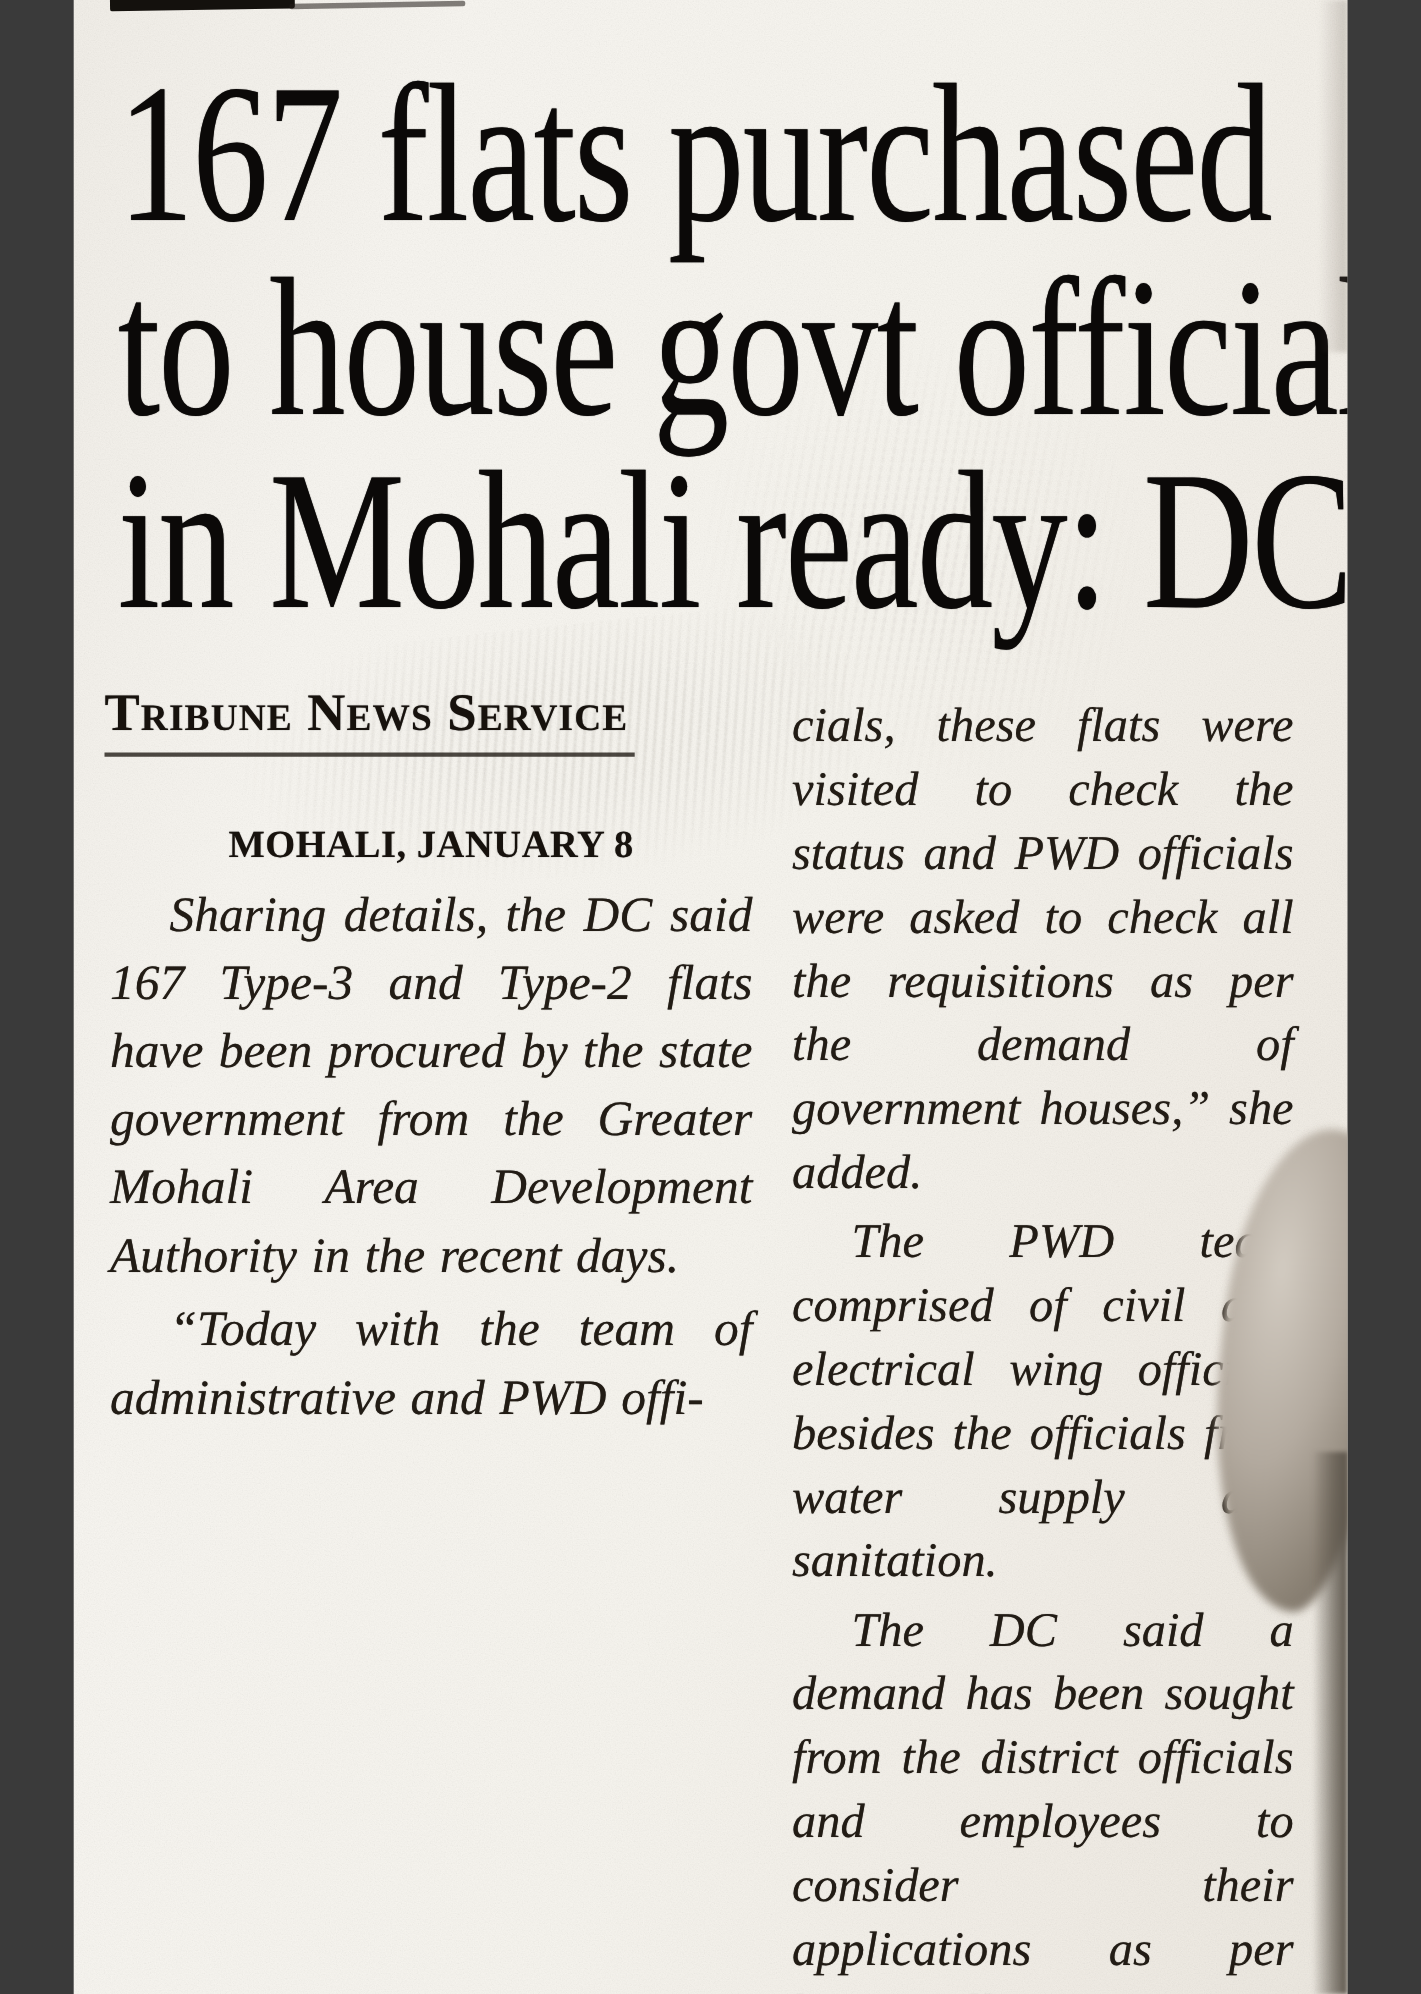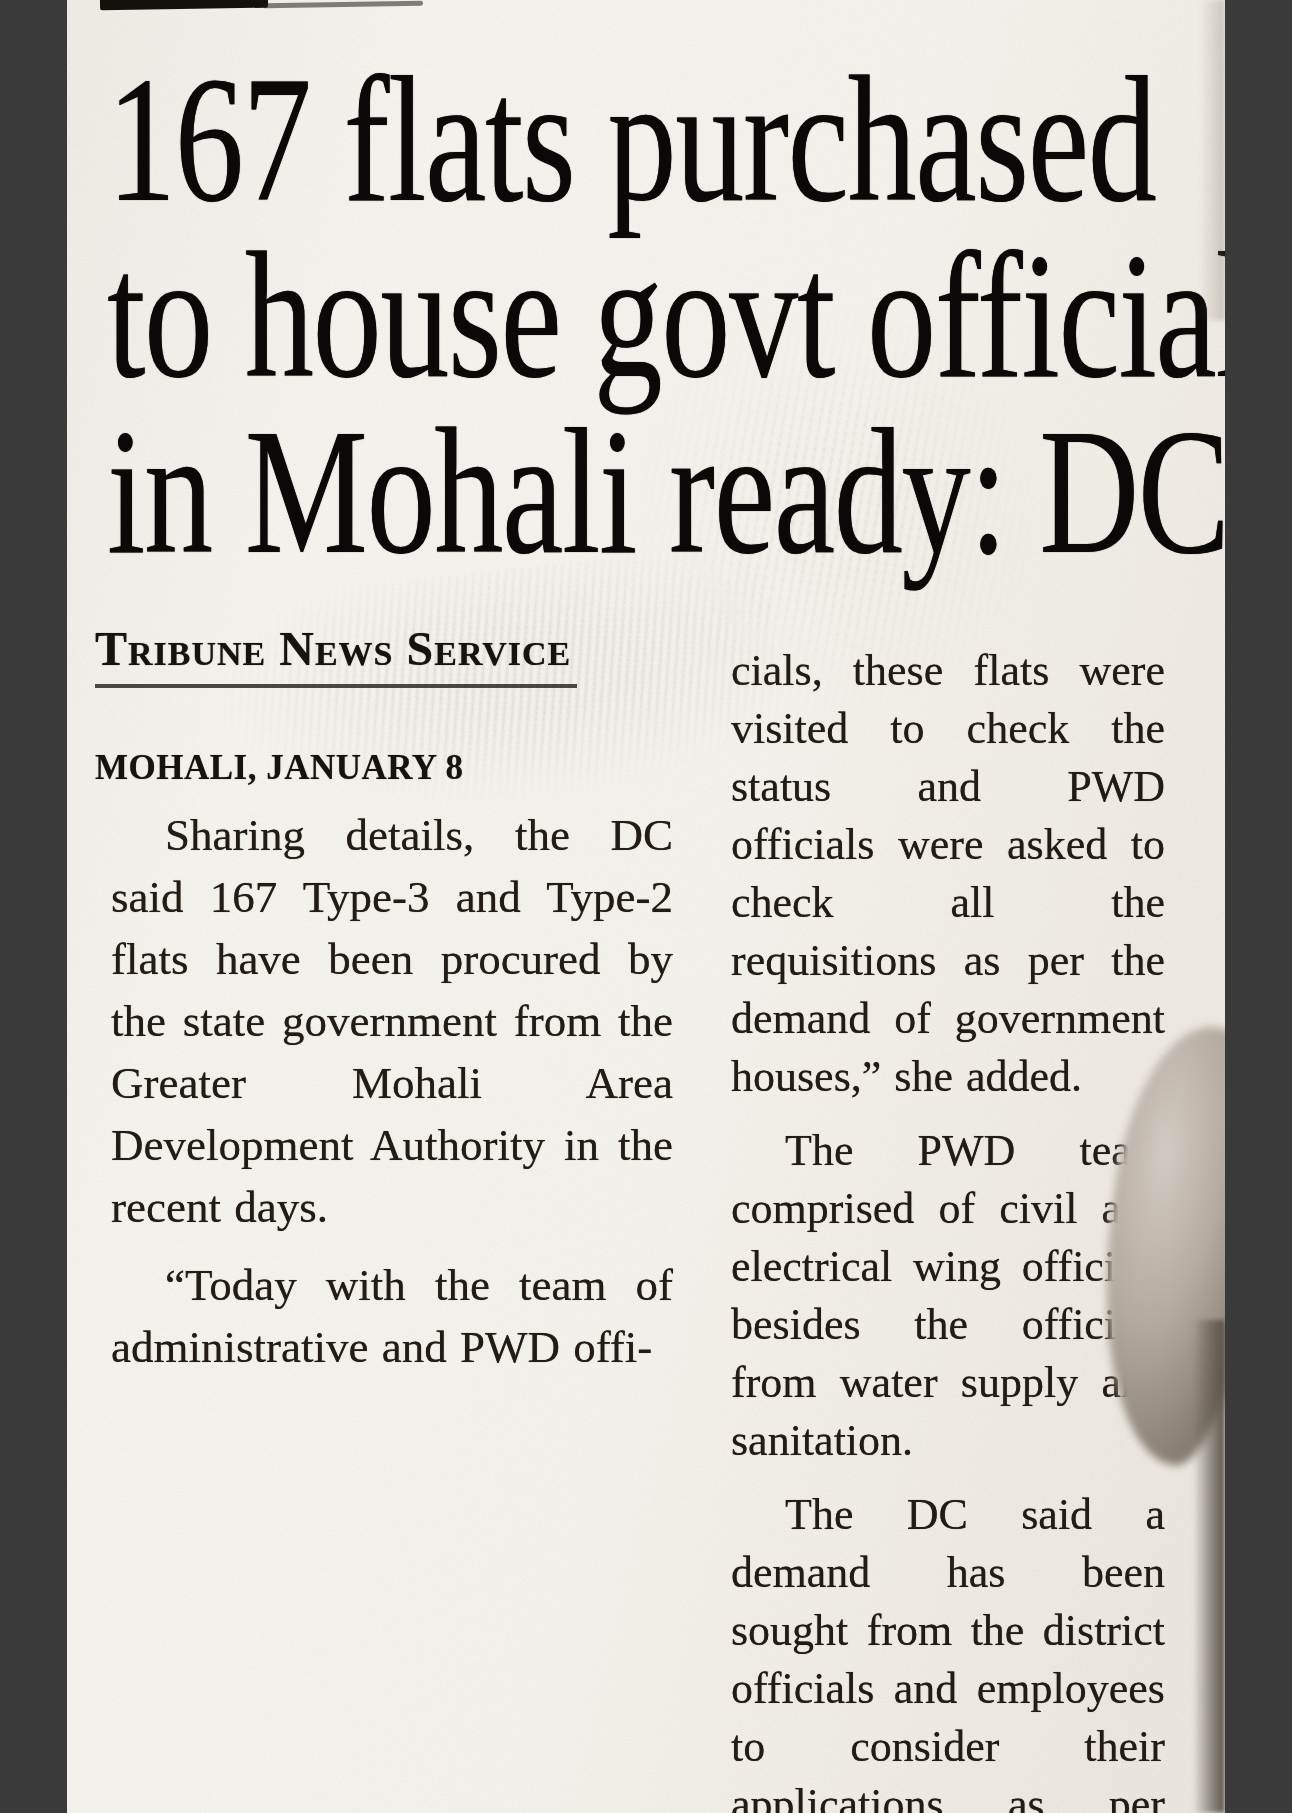--- a/index.html
+++ b/index.html
@@ -65,24 +65,24 @@
     padding-bottom:9px;padding-right:6px;
     text-shadow:0 0 1px rgba(10,8,6,.6);
   }
   
   .columns{position:absolute;top:608px;left:28px;right:44px;bottom:0;display:flex;gap:26px;}
   .col{text-align:justify;}
   .col-left{width:594px;padding-top:140px;font-size:45px;line-height:62px;}
   .col-right{flex:1;padding-top:18px;font-size:44px;line-height:58px;}
   .dateline{
     font-weight:bold;font-size:35px;line-height:40px;letter-spacing:.5px;
-    color:#17120d;margin-bottom:12px;text-align:left;
+    color:#17120d;margin-bottom:12px;text-align:center;
     text-shadow:0 0 1px rgba(10,8,6,.5);
   }
-  .para{margin:16px;color:#221c15;text-shadow:0 0 .7px rgba(20,15,10,.75);word-spacing:2px;}
+  .para{margin:5px;color:#221c15;text-shadow:0 0 .7px rgba(20,15,10,.75);word-spacing:2px;font-style:italic;}
   .para.indent{text-indent:54px;}
 </style>
 </head>
 <body>
 
 <div class="page">
 
   <svg class="grain" xmlns="http://www.w3.org/2000/svg">
     <filter id="g">
         <feTurbulence type="fractalNoise" baseFrequency="0.9" numOctaves="2" seed="3" stitchTiles="stitch"></feTurbulence>

